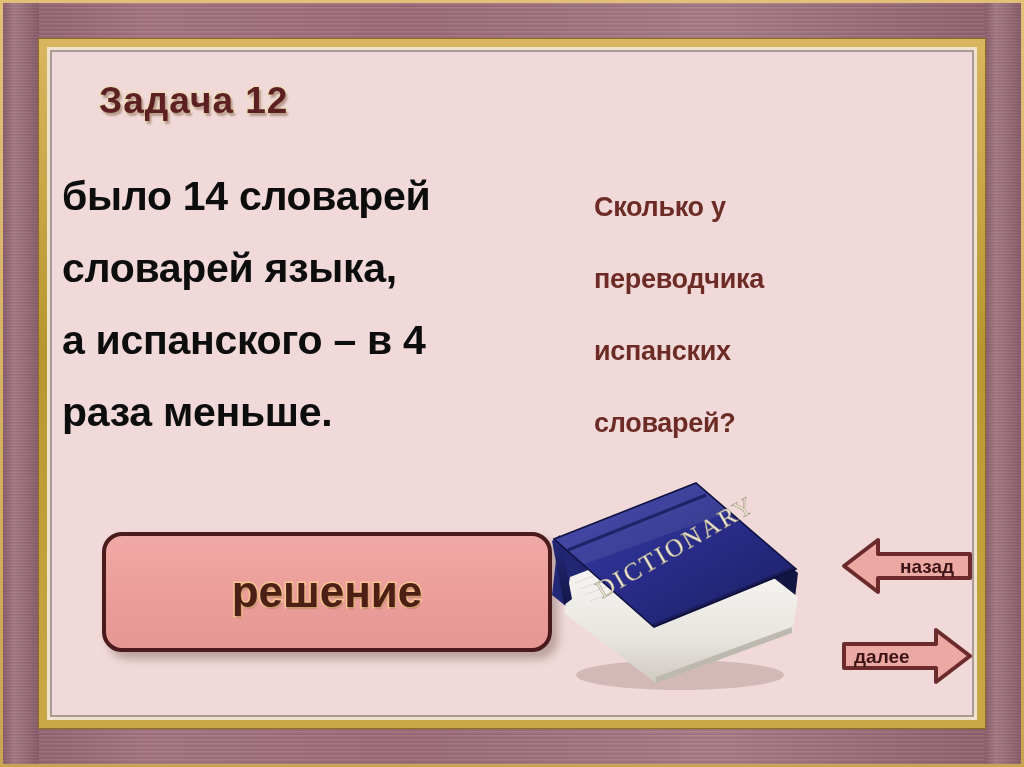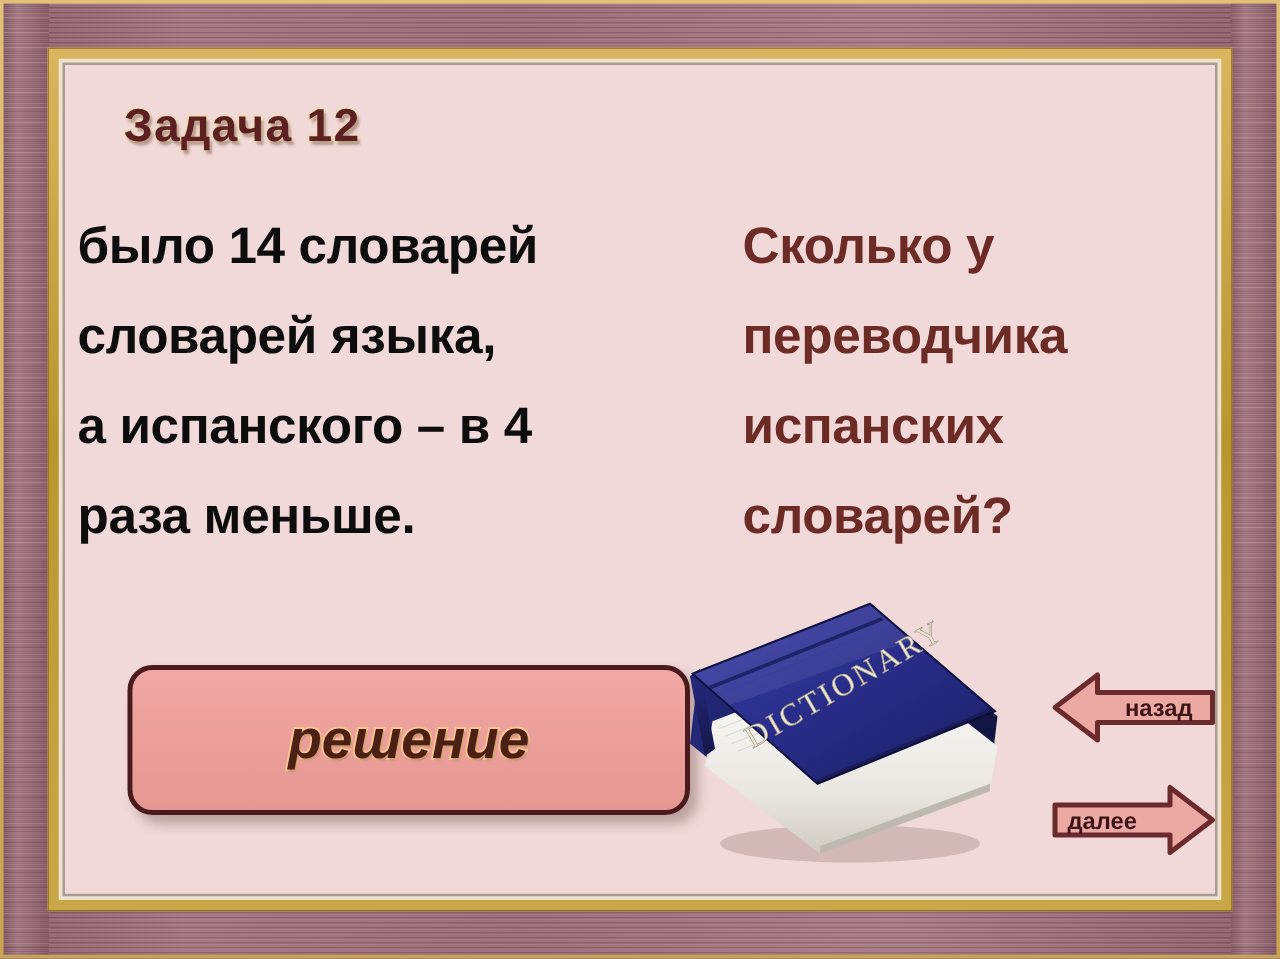--- a/index.html
+++ b/index.html
@@ -7,21 +7,21 @@
     width:1024px; height:767px;
     overflow:hidden;
     font-family:"Liberation Sans", sans-serif;
     background:#cfa8a8;
   }
 
   
   .slide {
     position:relative;
     width:1024px; height:767px;
-    background:#4c1d95;
+    background:#1d4ed8;
   }
 
   
   .frame-outer-gold{
     position:absolute; inset:0;
     background:linear-gradient(180deg,#e2c078 0%,#c9a450 100%);
   }
 
   
   .frame-wood{
@@ -100,24 +100,24 @@
     font-size:41px;
     font-weight:bold;
     line-height:72px;
     letter-spacing:-0.3px;
   }
   .problem div{ white-space:nowrap; }
 
   
   .question{
     position:absolute;
-    left:542px; top:108px;
+    left:542px; top:119px;
     width:380px;
     color:#6d2b26;
-    font-size:41px;
+    font-size:27px;
     font-weight:bold;
     line-height:72px;
     letter-spacing:-0.3px;
   }
   .question div{ white-space:nowrap; }
 
   
   .solve-btn{
     position:absolute;
     left:50px; top:480px;
@@ -129,21 +129,20 @@
     display:flex; align-items:center; justify-content:center;
     cursor:pointer;
   }
   .solve-btn .label{
     font-size:44px;
     font-weight:bold;
     color:#4d2016;
     -webkit-text-stroke:3px #f9c690;
     paint-order:stroke fill;
     text-shadow:1px 2px 1px rgba(120,70,50,0.35);
-    font-style:italic;
   }
 
   
   .book-wrap{
     position:absolute;
     left:478px; top:395px;
     width:290px; height:250px;
     pointer-events:none;
   }
   .book-wrap svg{ display:block; }

